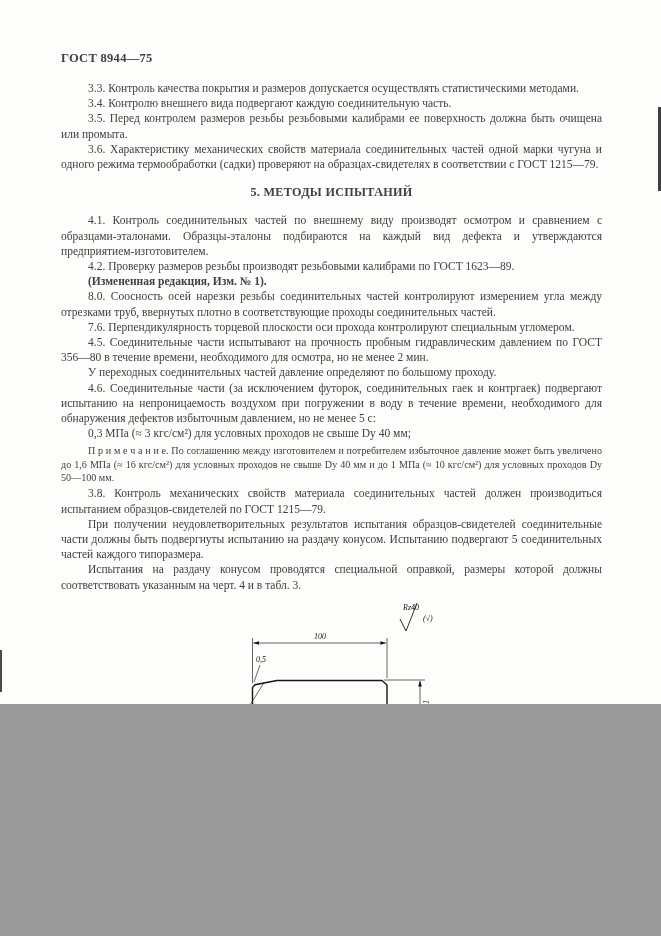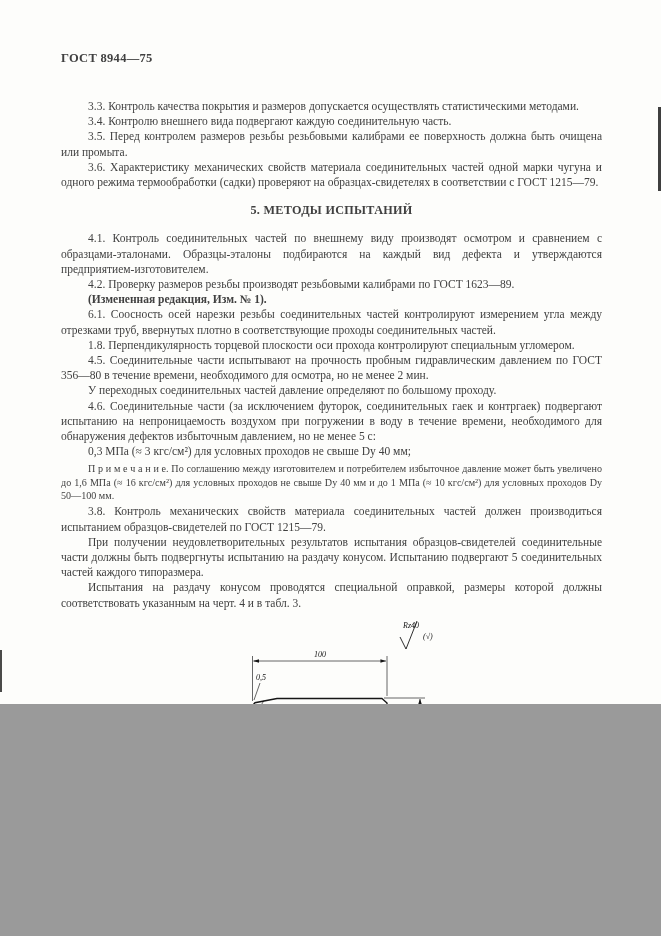--- a/index.html
+++ b/index.html
@@ -7,21 +7,21 @@
   .page {
     width: 661px; height: 704px; background: #fdfdfb; position: relative;
     overflow: hidden; margin: 0 auto;
     font-family: "Liberation Serif", "DejaVu Serif", serif; color: #404040;
   }
   .doc-number {
     position: absolute; left: 61px; top: 51px;
     font-size: 12.5px; font-weight: bold; letter-spacing: .3px;
   }
   .content {
-    position: absolute; left: 61px; top: 99px; width: 541px;
+    position: absolute; left: 61px; top: 81px; width: 541px;
     font-size: 11.5px; line-height: 15.2px; text-align: justify;
   }
   .content p { margin: 0; text-indent: 27px; }
   .content p.heading {
     text-align: center; font-weight: bold; text-indent: 0;
     font-size: 12.2px; margin: 13px 0 13px 0; letter-spacing: .3px;
   }
   .content p.bold { font-weight: bold; }
   .content p.note { font-size: 10.1px; line-height: 13.3px; margin: 3px 0 2px 0; }
   .figure { margin-top: 7px; }
@@ -48,22 +48,22 @@
     <p>3.3. Контроль качества покрытия и размеров допускается осуществлять статистическими методами.</p>
     <p>3.4. Контролю внешнего вида подвергают каждую соединительную часть.</p>
     <p>3.5. Перед контролем размеров резьбы резьбовыми калибрами ее поверхность должна быть очищена или промыта.</p>
     <p>3.6. Характеристику механических свойств материала соединительных частей одной марки чугуна и одного режима термообработки (садки) проверяют на образцах-свидетелях в соответствии с ГОСТ 1215—79.</p>
 
     <p class="heading">5. МЕТОДЫ ИСПЫТАНИЙ</p>
 
     <p>4.1. Контроль соединительных частей по внешнему виду производят осмотром и сравнением с образцами-эталонами. Образцы-эталоны подбираются на каждый вид дефекта и утверждаются предприятием-изготовителем.</p>
     <p>4.2. Проверку размеров резьбы производят резьбовыми калибрами по ГОСТ 1623—89.</p>
     <p class="bold">(Измененная редакция, Изм. № 1).</p>
-    <p>6.1. Соосность осей нарезки резьбы соединительных частей контролируют измерением угла между отрезками труб, ввернутых плотно в соответствующие проходы соединительных частей.</p>
-    <p>1.8. Перпендикулярность торцевой плоскости оси прохода контролируют специальным угломером.</p>
+    <p>8.0. Соосность осей нарезки резьбы соединительных частей контролируют измерением угла между отрезками труб, ввернутых плотно в соответствующие проходы соединительных частей.</p>
+    <p>7.6. Перпендикулярность торцевой плоскости оси прохода контролируют специальным угломером.</p>
     <p>4.5. Соединительные части испытывают на прочность пробным гидравлическим давлением по ГОСТ 356—80 в течение времени, необходимого для осмотра, но не менее 2 мин.</p>
     <p>У переходных соединительных частей давление определяют по большому проходу.</p>
     <p>4.6. Соединительные части (за исключением футорок, соединительных гаек и контргаек) подвергают испытанию на непроницаемость воздухом при погружении в воду в течение времени, необходимого для обнаружения дефектов избыточным давлением, но не менее 5 с:</p>
     <p>0,3 МПа (≈ 3 кгс/см²) для условных проходов не свыше Dу 40 мм;</p>
     <p class="note">П р и м е ч а н и е.  По соглашению между изготовителем и потребителем избыточное давление может быть увеличено до 1,6 МПа (≈ 16 кгс/см²) для условных проходов не свыше Dу 40 мм и до 1 МПа (≈ 10 кгс/см²) для условных проходов Dу 50—100 мм.</p>
     <p>3.8. Контроль механических свойств материала соединительных частей должен производиться испытанием образцов-свидетелей по ГОСТ 1215—79.</p>
     <p>При получении неудовлетворительных результатов испытания образцов-свидетелей соединительные части должны быть подвергнуты испытанию на раздачу конусом. Испытанию подвергают 5 соединительных частей каждого типоразмера.</p>
     <p>Испытания на раздачу конусом проводятся специальной оправкой, размеры которой должны соответствовать указанным на черт. 4 и в табл. 3.</p>
 
     <div class="figure">

